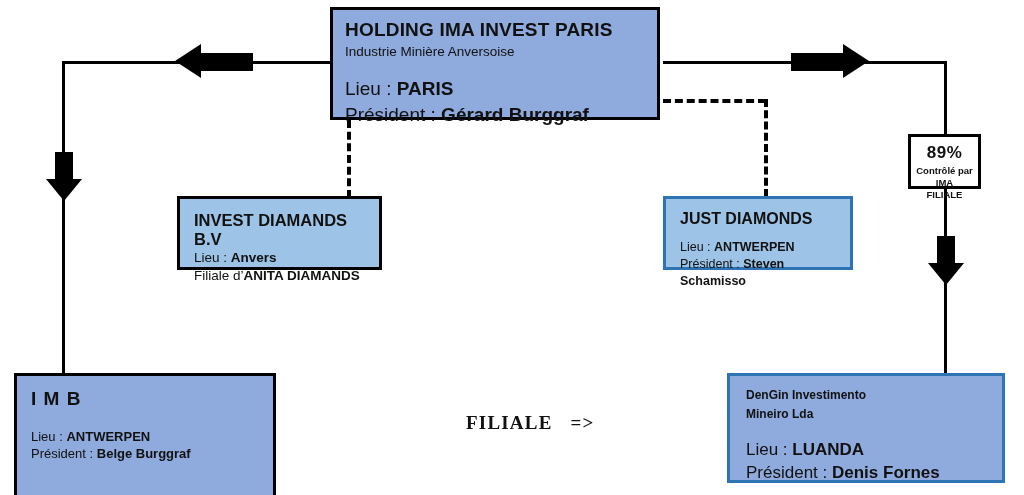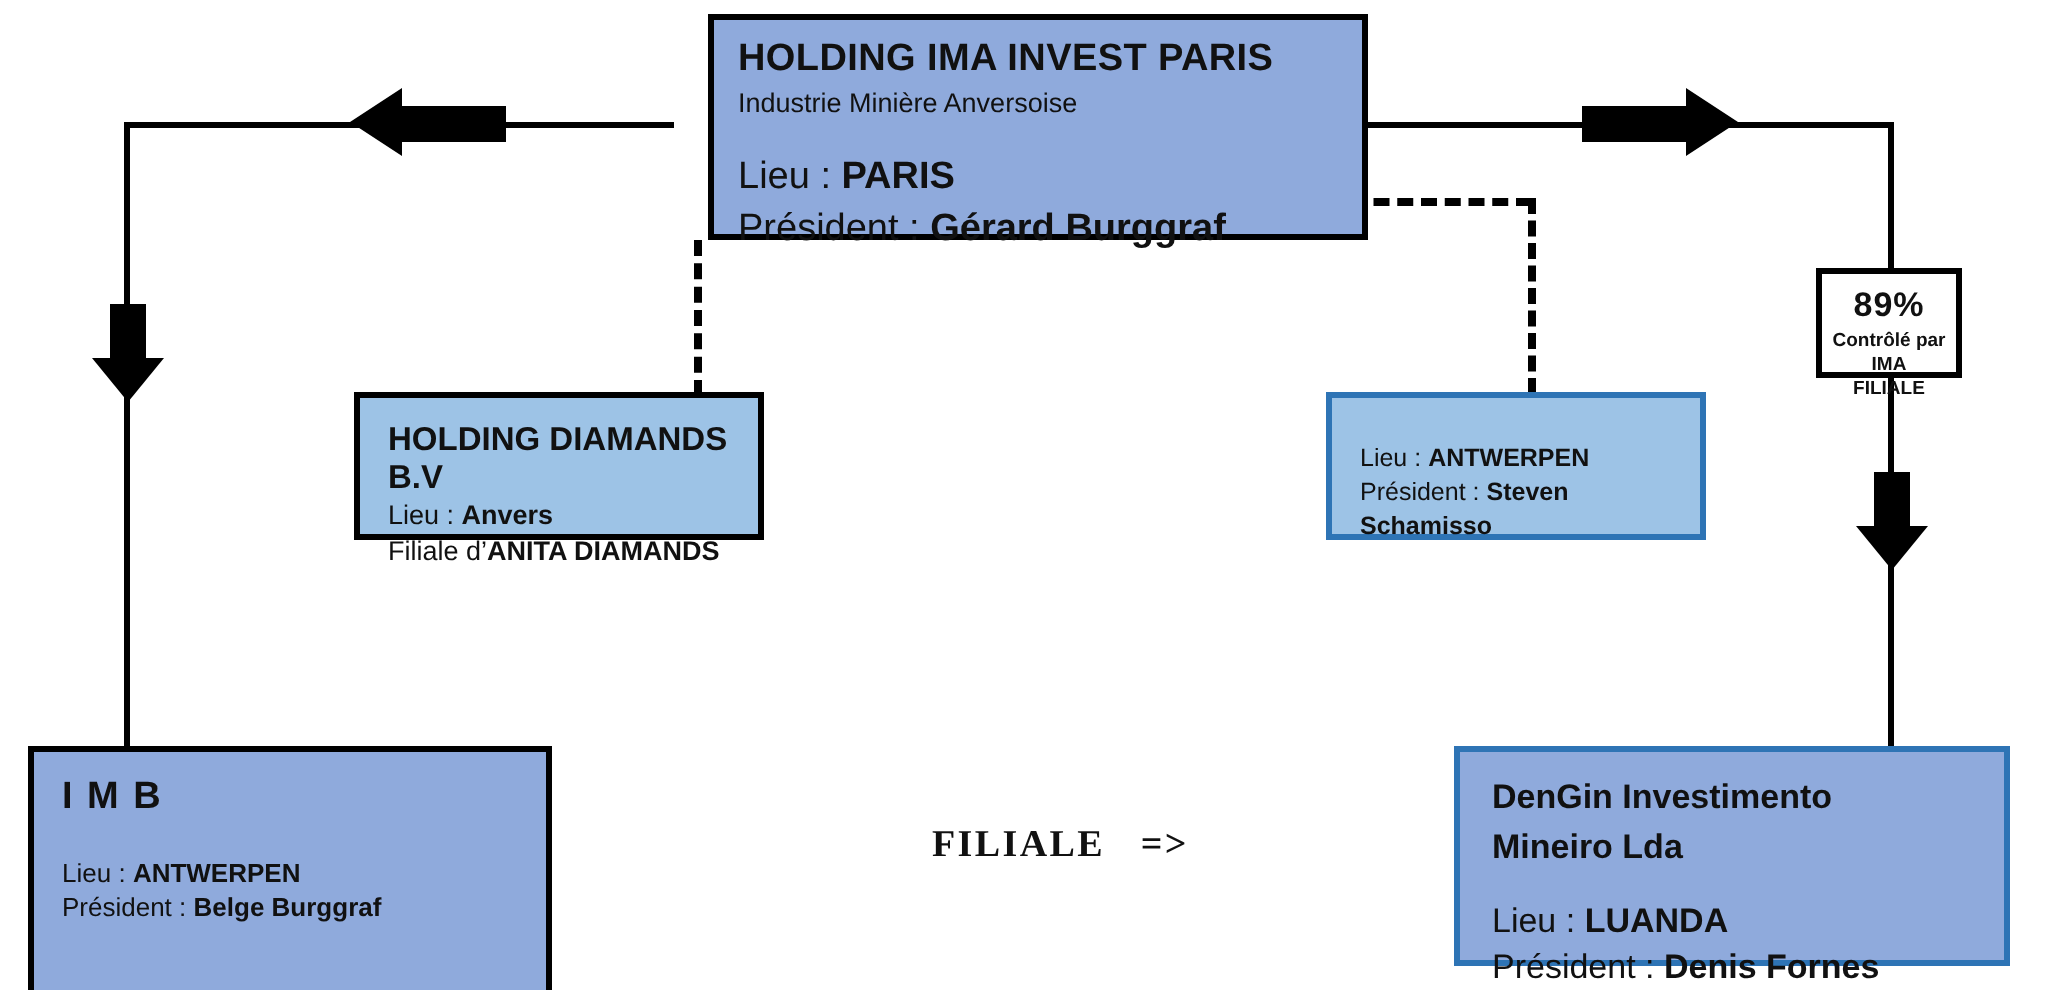--- a/index.html
+++ b/index.html
@@ -87,21 +87,21 @@
 
   #node-yashvi { padding: 12px 0 0 14px; }
   #node-yashvi .node-title { font-size: 16.5px; }
   #node-yashvi .kv-group   { font-size: 13.5px; }
 
   #node-just { padding: 11px 0 0 14px; }
   #node-just .node-title { font-size: 16px; }
   #node-just .kv-group   { margin-top: 11px; font-size: 12.5px; }
 
   #node-dengin { padding: 13px 0 0 16px; }
-  #node-dengin .node-title { font-size: 17px; }
+  #node-dengin .node-title { font-size: 12px; }
   #node-dengin .node-title .l2 { display: block; margin-top: 5px; }
   #node-dengin .kv-group   { margin-top: 17px; font-size: 17px; }
 
   #node-share {
     text-align: center;
     padding-top: 6px;
   }
   #node-share .pct {
     font-size: 17px;
     font-weight: bold;
@@ -154,49 +154,50 @@
   <div class="arrow" style="left:928px; top:236px; width:36px; height:48px;">
     <div class="shaft" style="left:9px; top:0; width:18px; height:29px;"></div>
     <div class="head" style="left:0; top:27px; border-left:18px solid transparent; border-right:18px solid transparent; border-top:22px solid #000000;"></div>
   </div>
 
   <div class="dash-v" style="left:347px; top:120px; height:78px;"></div>
 
   <div class="dash-h" style="left:663px; top:99px; width:103px;"></div>
   <div class="dash-v" style="left:764px; top:99px; height:98px;"></div>
 
-  <div class="node black-border fill-mid" id="node-holding" style="left:354px; top:7px; width:330px; height:113px;">
+  <div class="node black-border fill-mid" id="node-holding" style="left:330px; top:7px; width:330px; height:113px;">
     <div class="node-title">HOLDING IMA INVEST PARIS</div>
     <div class="node-sub">Industrie Minière Anversoise</div>
     <div class="kv-group">
       <div class="kv">
         <span>Lieu :</span>
         <b>PARIS</b>
       </div>
       <div class="kv">
         <span>Président :</span>
         <b>Gérard Burggraf</b>
       </div>
     </div>
   </div>
 
   <div class="node black-border fill-light" id="node-yashvi" style="left:177px; top:196px; width:205px; height:74px;">
-    <div class="node-title">HOLDING DIAMANDS B.V</div>
+    <div class="node-title">INVEST DIAMANDS B.V</div>
     <div class="kv-group">
       <div class="kv">
         <span>Lieu :</span>
         <b>Anvers</b>
       </div>
       <div class="kv">
         <span>Filiale d’</span><b>ANITA DIAMANDS</b>
       </div>
     </div>
   </div>
 
   <div class="node blue-border fill-light" id="node-just" style="left:663px; top:196px; width:190px; height:74px;">
+    <div class="node-title">JUST DIAMONDS</div>
     <div class="kv-group">
       <div class="kv">
         <span>Lieu :</span>
         <b>ANTWERPEN</b>
       </div>
       <div class="kv">
         <span>Président :</span>
         <b>Steven Schamisso</b>
       </div>
     </div>

